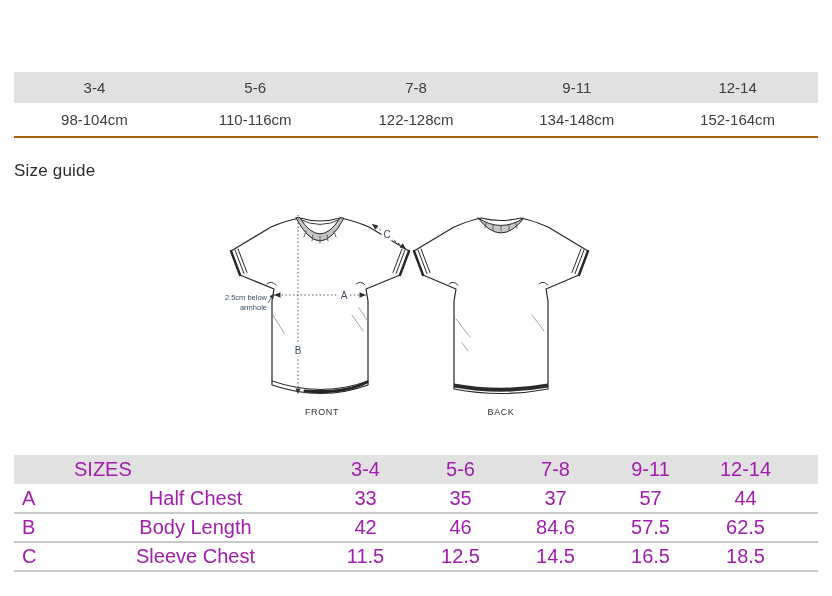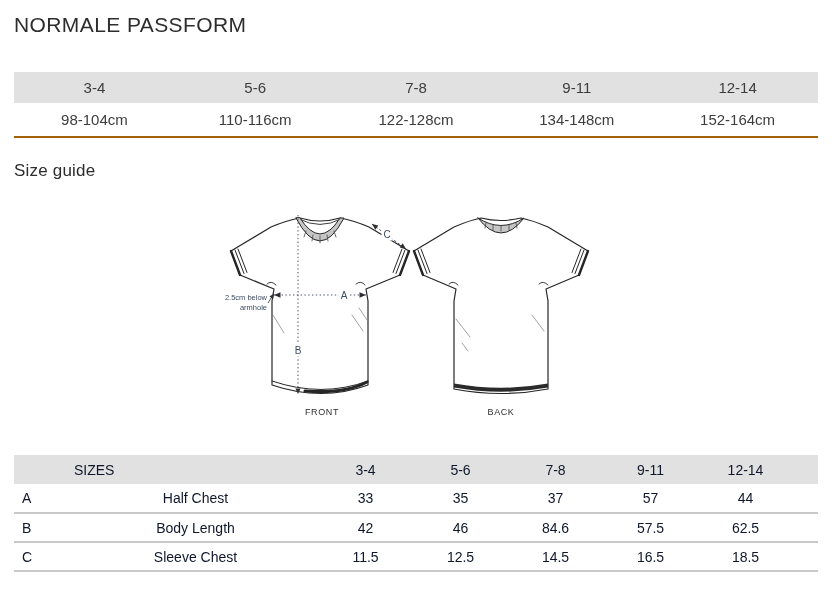--- a/index.html
+++ b/index.html
@@ -29,36 +29,35 @@
     height: 34px; text-align: center; border-bottom: 2px solid #a16207;
   }
   .diagram-wrap { position: absolute; left: 210px; top: 203px; width: 390px; height: 225px; }
   svg text { font-family: "Liberation Sans", "DejaVu Sans", sans-serif; }
   .shirt-caption { font-size: 9px; fill: #2e2e2e; letter-spacing: 0.6px; }
   .measure-letter { font-size: 10px; fill: #3e4c63; }
   .note-text { font-size: 7.5px; fill: #3e4c63; }
   table.size-table {
     position: absolute; left: 14px; top: 455px; width: 804px;
     border-collapse: collapse; table-layout: fixed;
-    font-size: 14px; color: #0f172a;
+    font-size: 20px; color: #a21caf;
   }
   table.size-table th { background: #e1e1e1; height: 29px; font-weight: normal; }
   table.size-table th.sizes-h { text-align: left; padding-left: 14px; }
   table.size-table th.val-h { text-align: center; }
   table.size-table td { height: 29px; border-bottom: 2px solid #c9c9c9; }
   table.size-table td.letter { text-align: left; padding-left: 8px; }
   table.size-table td.label  { text-align: center; padding-left: 14px; }
   table.size-table td.val    { text-align: center; margin-top: 28px; }
 </style>
 </head>
 <body>
 
 <div class="page">
 
-  <h1 class="page-title">NORMALE PASSFORM</h1>
 
   <table class="age-table">
     <thead>
       <tr>
         <th>3-4</th>
         <th>5-6</th>
         <th>7-8</th>
         <th>9-11</th>
         <th>12-14</th>
       </tr>

